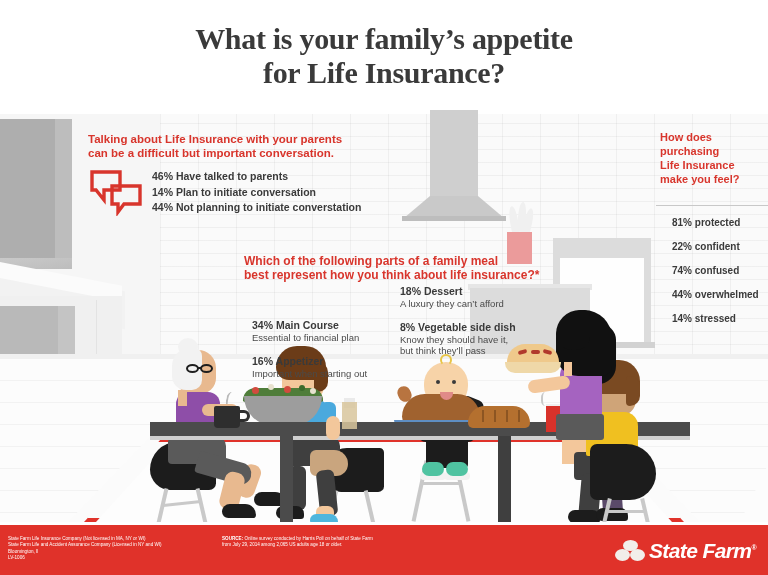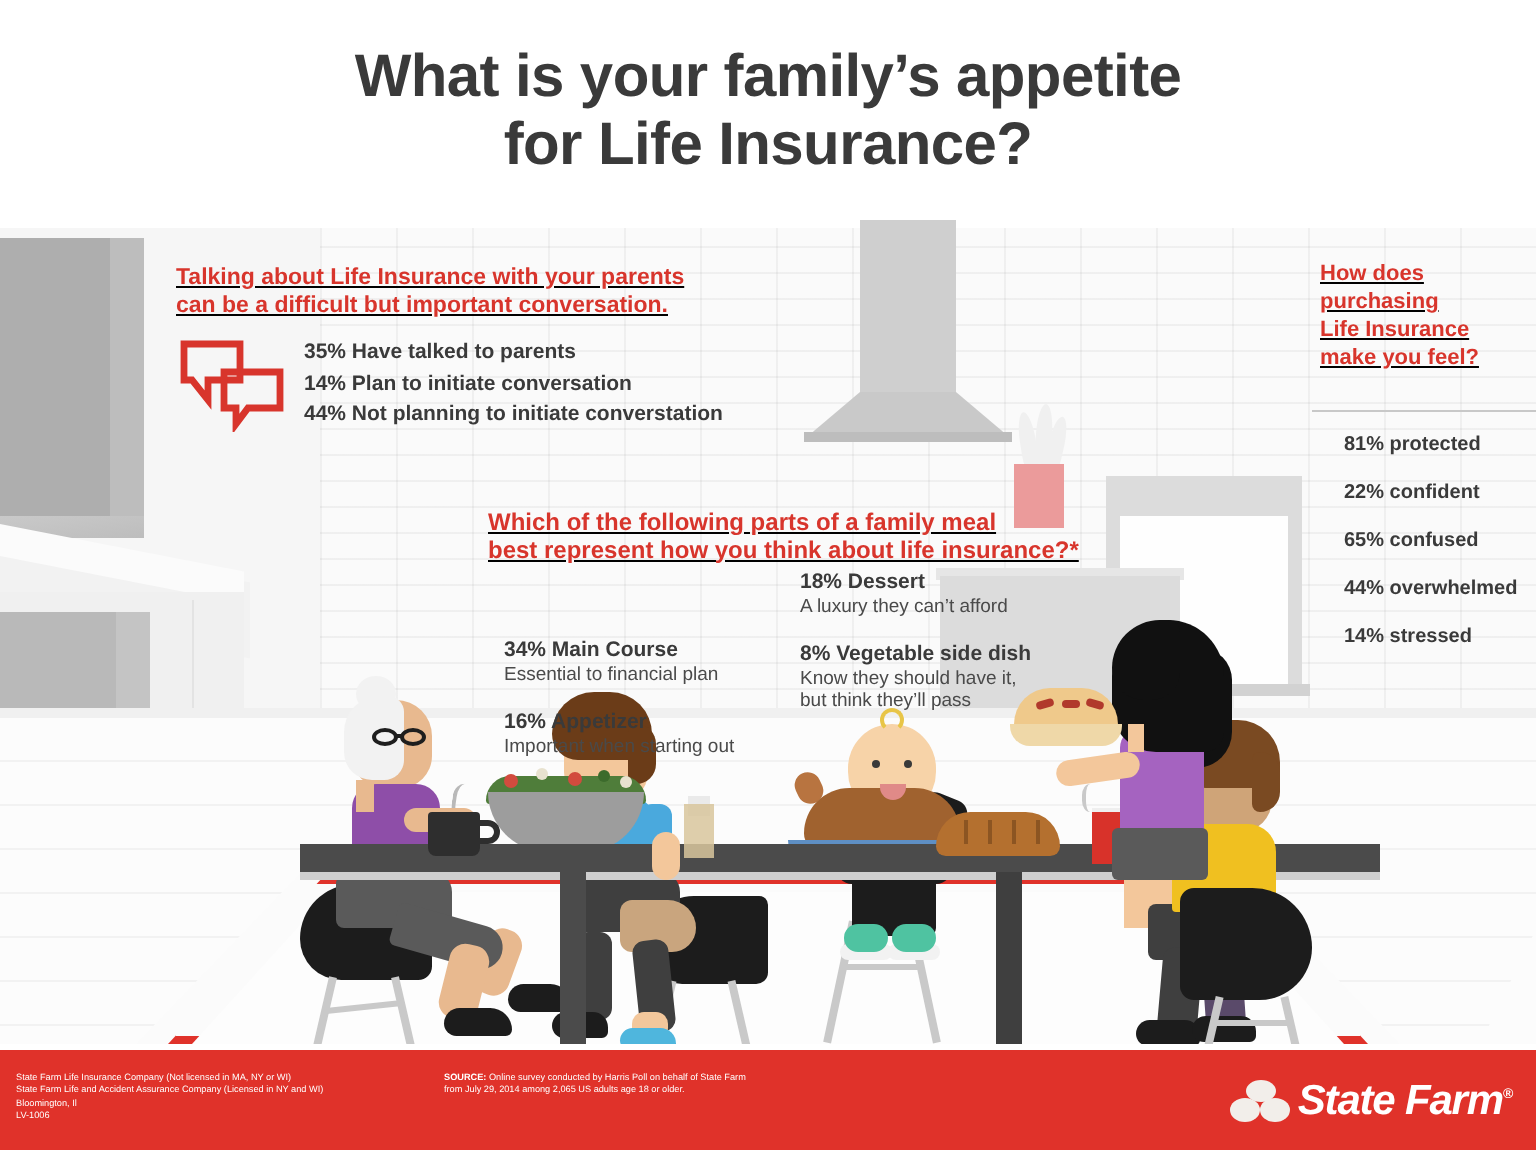--- a/index.html
+++ b/index.html
@@ -6,21 +6,21 @@
   html,body { width:768px; height:575px; }
   body {
     font-family: "Liberation Sans", sans-serif;
     background:#ffffff;
     overflow:hidden;
     position:relative;
   }
   #poster { position:relative; width:768px; height:575px; background:#fff; overflow:hidden; }
 
   
-  .title-area { position:absolute; left:0; top:22px; width:768px; text-align:center; z-index:40; }
+  .title-area { position:absolute; left:0; top:22px; width:768px; text-align:center; z-index:40;font-family:Liberation Serif, serif; }
   .title-area .line {
     font-size:30px; font-weight:bold; color:#3a3a3a; letter-spacing:-0.3px;
     line-height:34px; white-space:nowrap;
   }
 
   
   .scene { position:absolute; left:0; top:110px; width:768px; height:412px; overflow:hidden; background:#fdfdfd; }
 
   
   .wall { position:absolute; left:0; top:0; width:768px; height:262px; background:#f6f6f6; }
@@ -239,21 +239,21 @@
   .dd-torso { position:absolute; left:586px; top:302px; width:52px; height:44px; background:#f0c020; border-radius:10px 14px 2px 2px; z-index:24;}
   .dd-arm { position:absolute; left:560px; top:306px; width:40px; height:15px; background:#f0c020; border-radius:8px; transform:rotate(6deg); z-index:25;}
   .dd-hand { position:absolute; left:556px; top:306px; width:14px; height:15px; background:#cfa478; border-radius:7px; z-index:26;}
   .dd-lap { position:absolute; left:574px; top:342px; width:58px; height:28px; background:#3f3f3f; border-radius:4px; z-index:22;}
   .dd-shin { position:absolute; left:580px; top:364px; width:20px; height:44px; background:#3f3f3f; border-radius:6px; transform:rotate(5deg); z-index:22;}
   .dd-shin2 { position:absolute; left:602px; top:366px; width:20px; height:42px; background:#5a4a6a; border-radius:6px; transform:rotate(-4deg); z-index:22;}
   .dd-shoe { position:absolute; left:568px; top:400px; width:32px; height:13px; background:#1c1c1c; border-radius:9px 10px 4px 8px; z-index:22;}
   .dd-shoe2 { position:absolute; left:596px; top:398px; width:32px; height:13px; background:#1c1c1c; border-radius:9px 10px 4px 8px; z-index:22;}
 
   
-  .overlay { position:absolute; z-index:50;text-decoration:underline; }
+  .overlay { position:absolute; z-index:50; }
 
   .blk-left { left:88px; top:133px; width:320px; }
   .blk-left .hd { color:#d8352c; font-weight:bold; font-size:11.5px; line-height:13.5px; }
   .bubble-wrap { position:absolute; left:90px; top:170px; width:54px; height:46px; z-index:51; }
   .stats-left { position:absolute; left:152px; top:169px; z-index:51; }
   .stats-left .row { color:#3a3a3a; font-weight:bold; font-size:10.5px; line-height:15.5px; white-space:nowrap; }
 
   .blk-mid { left:244px; top:255px; width:300px; z-index:50; }
   .blk-mid .hd { color:#d8352c; font-weight:bold; font-size:12px; line-height:13.5px; }
   .mid-grid { position:absolute; left:252px; top:285px; width:300px; z-index:51; }
@@ -468,21 +468,21 @@
   </div>
 
   <div class="bubble-wrap">
     <svg width="54" height="46" viewBox="0 0 54 46" aria-hidden="true">
       <path d="M2 2 H30 V20 H14 L14 30 L6 20 H2 Z" fill="none" stroke="#d8352c" stroke-width="3.4"></path>
       <path d="M22 16 H50 V34 H34 L28 42 L28 34 H22 Z" fill="none" stroke="#d8352c" stroke-width="3.4"></path>
     </svg>
   </div>
 
   <div class="stats-left">
-    <div class="row">35% Have talked to parents</div>
+    <div class="row">46% Have talked to parents</div>
     <div class="row">14% Plan to initiate conversation</div>
     <div class="row">44% Not planning to initiate converstation</div>
   </div>
 
   <div class="overlay blk-mid">
     <div class="hd">Which of the following parts of a family meal</div>
     <div class="hd">best represent how you think about life insurance?*</div>
   </div>
 
   <div class="mid-grid">
@@ -512,21 +512,21 @@
   <div class="overlay blk-right">
     <div class="hd">How does</div>
     <div class="hd">purchasing</div>
     <div class="hd">Life Insurance</div>
     <div class="hd">make you feel?</div>
   </div>
   <div class="right-div"></div>
   <div class="right-list">
     <div class="row">81% protected</div>
     <div class="row">22% confident</div>
-    <div class="row">65% confused</div>
+    <div class="row">74% confused</div>
     <div class="row">44% overwhelmed</div>
     <div class="row">14% stressed</div>
   </div>
 
   <div class="footer"></div>
   <div class="fcol f-legal" style="z-index:61">
     <div>State Farm Life Insurance Company (Not licensed in MA, NY or WI)</div>
     <div>State Farm Life and Accident Assurance Company (Licensed in NY and WI)</div>
     <div>Bloomington, Il</div>
     <div>LV-1006</div>

